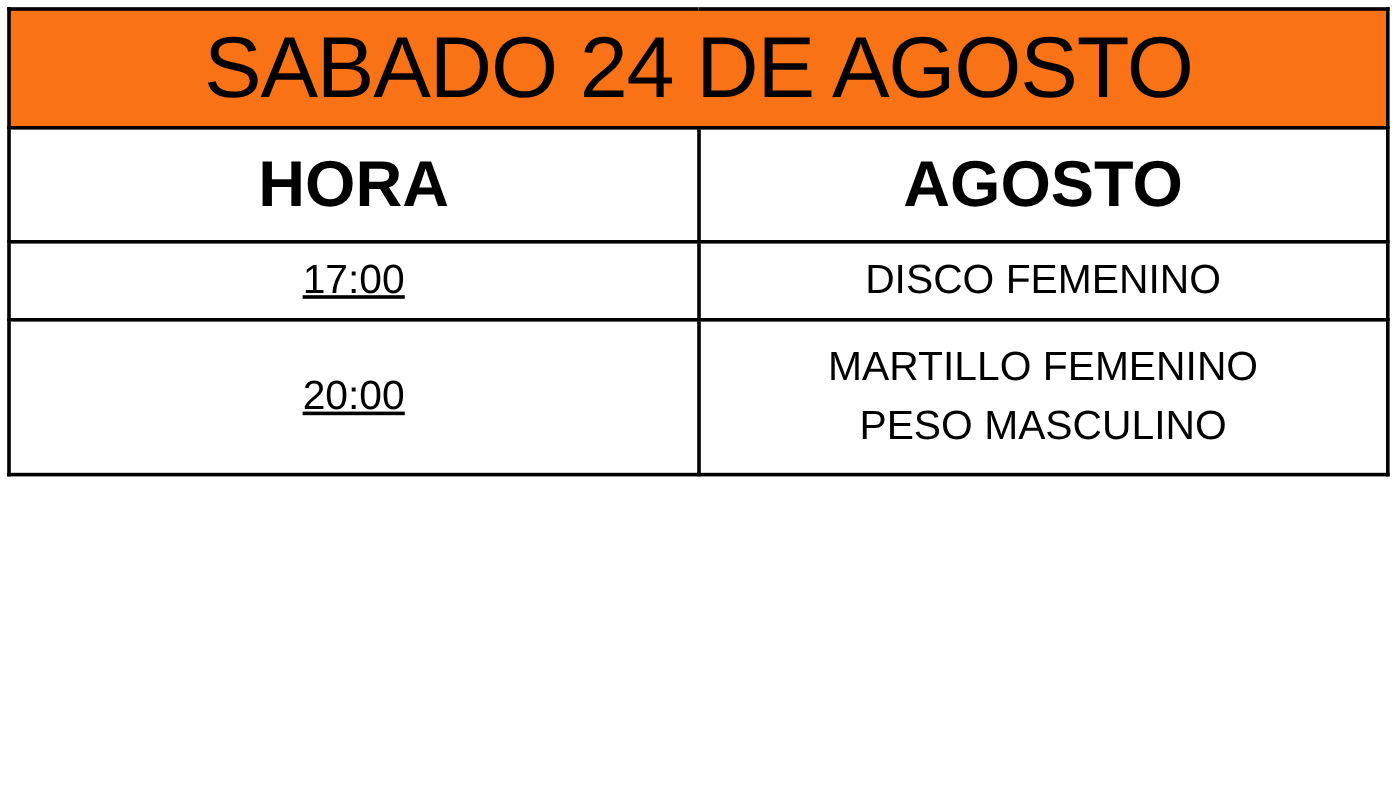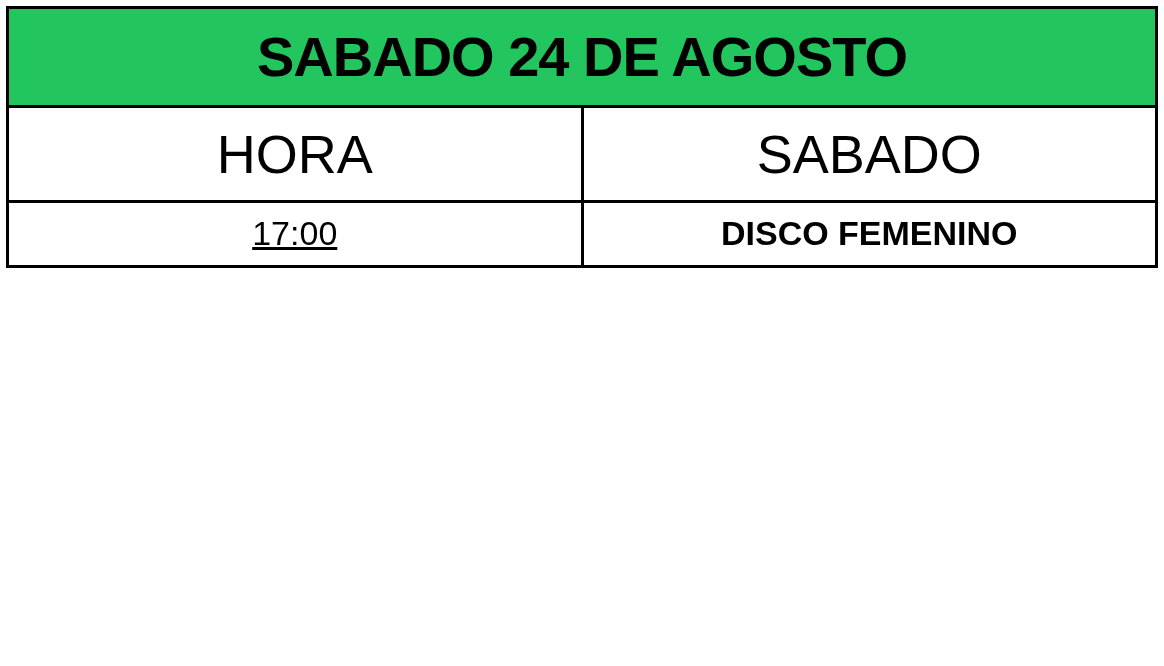--- a/index.html
+++ b/index.html
@@ -24,52 +24,51 @@
 
   .schedule-table td,
   .schedule-table th {
     border: 3px solid #000000;
     padding: 0;
     text-align: center;
     vertical-align: middle;
   }
 
   .title-cell {
-    background: #22c55e;
-    font-weight: bold;
-    font-size: 56px;
+    background: #f97316;
+    font-weight: normal;
+    font-size: 72px;
     line-height: 1.0;
     letter-spacing: -1px;
     height: 96px;
     padding: 2px 0 8px 0;
   }
 
   .header-cell {
     font-size: 54px;
-    font-weight: normal;
+    font-weight: bold;
     line-height: 1.0;
     height: 92px;
     padding-bottom: 6px;
   }
 
   .hour-col {
     width: 232px;
   }
 
   .time-cell {
     font-size: 34px;
     line-height: 1.1;
     text-decoration: underline;
   }
 
   .event-cell {
     font-size: 34px;
     line-height: 1.1;
     padding: 4px 8px;
-    font-weight: bold;
   }
 
   .event-line {
     display: block;
     padding: 6px 0;
     white-space: nowrap;
   }
 
   .row-single .event-cell,
   .row-single .time-cell {
@@ -84,26 +83,33 @@
 </head>
 <body>
 
 <table class="schedule-table">
   <tbody>
     <tr>
       <td class="title-cell" colspan="2">SABADO 24 DE AGOSTO</td>
     </tr>
     <tr>
       <td class="header-cell hour-col">HORA</td>
-      <td class="header-cell">SABADO</td>
+      <td class="header-cell">AGOSTO</td>
     </tr>
 
     <tr class="row-single">
       <td class="time-cell hour-col">17:00</td>
       <td class="event-cell">
         <span class="event-line">DISCO FEMENINO</span>
       </td>
     </tr>
 
 
 
+    <tr class="row-double">
+      <td class="time-cell hour-col">20:00</td>
+      <td class="event-cell">
+        <span class="event-line">MARTILLO FEMENINO</span>
+        <span class="event-line">PESO MASCULINO</span>
+      </td>
+    </tr>
   </tbody>
 </table>
 
 </body></html>

